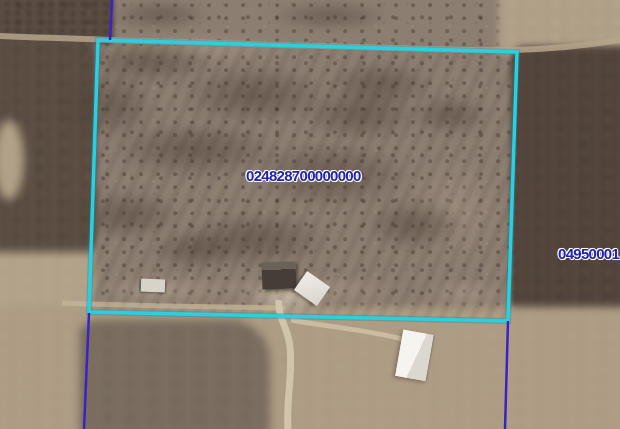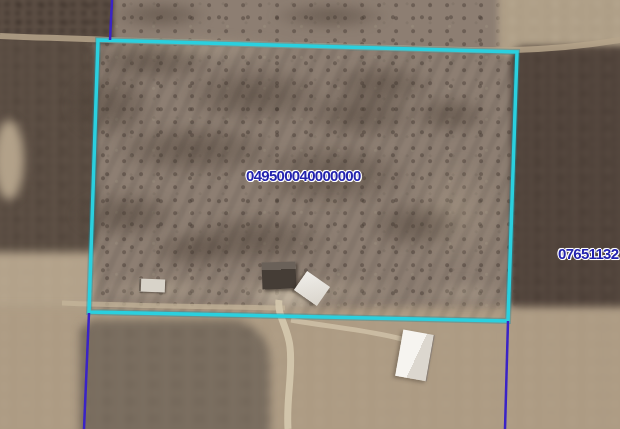--- a/index.html
+++ b/index.html
@@ -126,16 +126,16 @@
   <div class="bld barn"></div>
 
   <svg class="layer bounds" width="620" height="429">
     <polygon points="98,40 517,52 508,321 89,312" fill="none" stroke="rgba(20,140,160,0.35)" stroke-width="6"></polygon>
     <polygon points="98,40 517,52 508,321 89,312" fill="none" stroke="#2ad0df" stroke-width="3.5"></polygon>
     <path d="M112,0 L110,40" fill="none" stroke="#3a23c6" stroke-width="2.5"></path>
     <path d="M89,313 L84,429" fill="none" stroke="#3a23c6" stroke-width="2.5"></path>
     <path d="M508,321 L505,429" fill="none" stroke="#3a23c6" stroke-width="2.5"></path>
   </svg>
 
-  <div class="plabel lbl-center">049500040000000</div>
-  <div class="plabel lbl-right">07651132</div>
+  <div class="plabel lbl-center">024828700000000</div>
+  <div class="plabel lbl-right">04950001</div>
 
 </div>
 
 </body></html>

